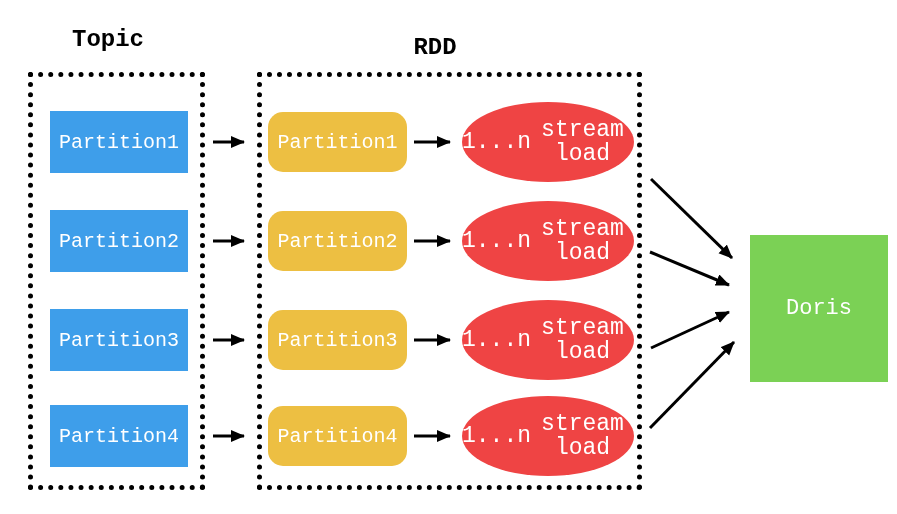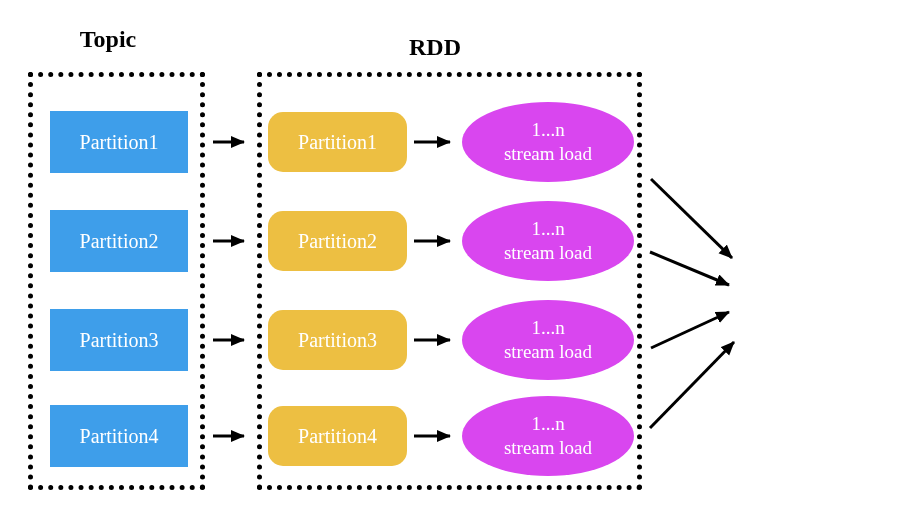--- a/index.html
+++ b/index.html
@@ -1,38 +1,38 @@
 <!DOCTYPE html>
 <html><head>
 <meta charset="utf-8">
 <style>
   html,body { margin:0; padding:0; background:#ffffff; }
   #canvas {
     position:relative; width:897px; height:514px;
-    font-family:Liberation Serif, serif;
+    font-family:Liberation Mono, monospace;
     background:#ffffff; overflow:hidden;
   }
   .group-title {
     position:absolute; transform:translateX(-50%);
     font-size:24px; font-weight:700; color:#000;
     white-space:nowrap;
   }
   .dotted-box {
     position:absolute; box-sizing:border-box;
     border:5px dotted #000; background:transparent;
   }
   .node {
     position:absolute; display:flex; align-items:center; justify-content:center;
     color:#fff; font-size:20px; font-weight:500; text-align:center;
   }
   .blue-node   { left:50px;  width:138px; height:62px; background:#3E9EEA; }
   .yellow-node { left:268px; width:139px; height:60px; background:#EDBF42; border-radius:15px; }
   .pink-ellipse{
-    left:462px; width:172px; height:80px; background:#d946ef;
-    border-radius:50%; flex-direction:column; font-size:19px; line-height:24px;
+    left:462px; width:172px; height:80px; background:#ef4444;
+    border-radius:50%; font-size:23px; line-height:24px;
   }
   .green-node  { left:750px; top:235px; width:138px; height:147px; background:#7BD155; font-size:22px; }
   
   .b-r1{top:111px}.b-r2{top:210px}.b-r3{top:309px}.b-r4{top:405px}
   .y-r1{top:112px}.y-r2{top:211px}.y-r3{top:310px}.y-r4{top:406px}
   .e-r1{top:102px}.e-r2{top:201px}.e-r3{top:300px}.e-r4{top:396px}
   #arrow-layer { position:absolute; left:0; top:0; pointer-events:none; }
   #arrow-layer line { stroke:#000; stroke-width:3; }
 </style>
 </head>
@@ -66,20 +66,21 @@
   </div>
   <div class="node pink-ellipse e-r3">
     <span>1...n</span>
     <span>stream load</span>
   </div>
   <div class="node pink-ellipse e-r4">
     <span>1...n</span>
     <span>stream load</span>
   </div>
 
+  <div class="node green-node">Doris</div>
 
   <svg id="arrow-layer" width="897" height="514" viewBox="0 0 897 514">
     <defs>
       <marker id="ah" markerUnits="userSpaceOnUse" markerWidth="15" markerHeight="13" refX="13" refY="6" orient="auto">
         <path d="M0,0 L14,6 L0,12 Z" fill="#000"></path>
       </marker>
     </defs>
 
     <line x1="213" y1="142" x2="244" y2="142" marker-end="url(#ah)"></line>
     <line x1="213" y1="241" x2="244" y2="241" marker-end="url(#ah)"></line>

